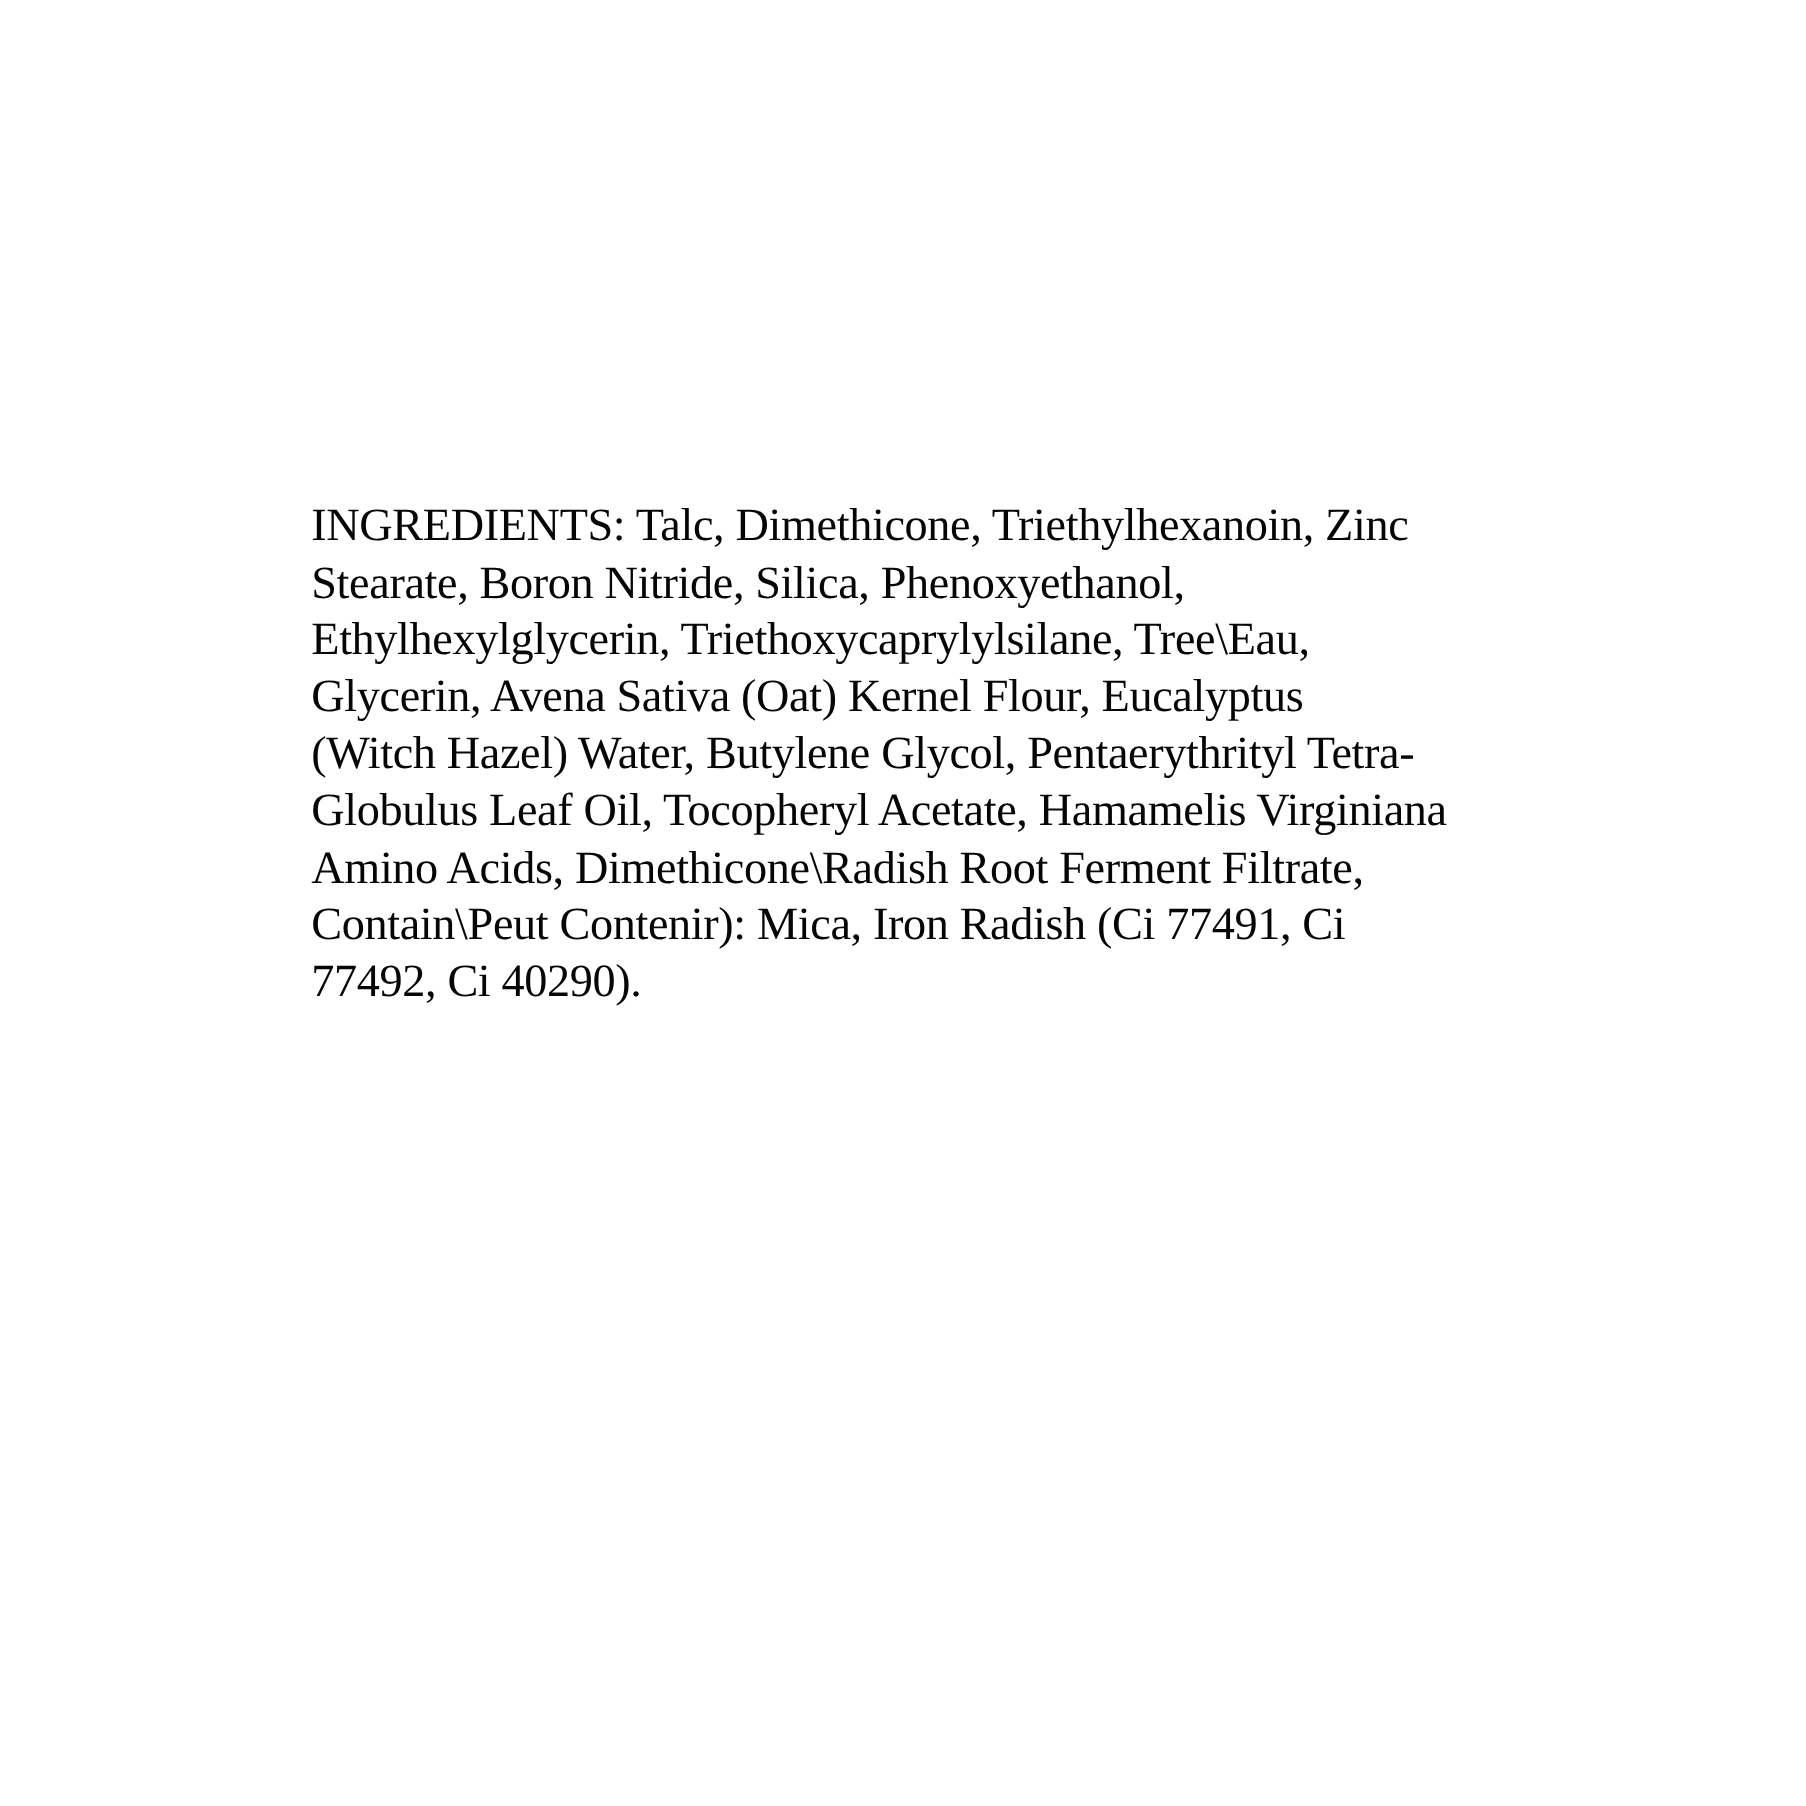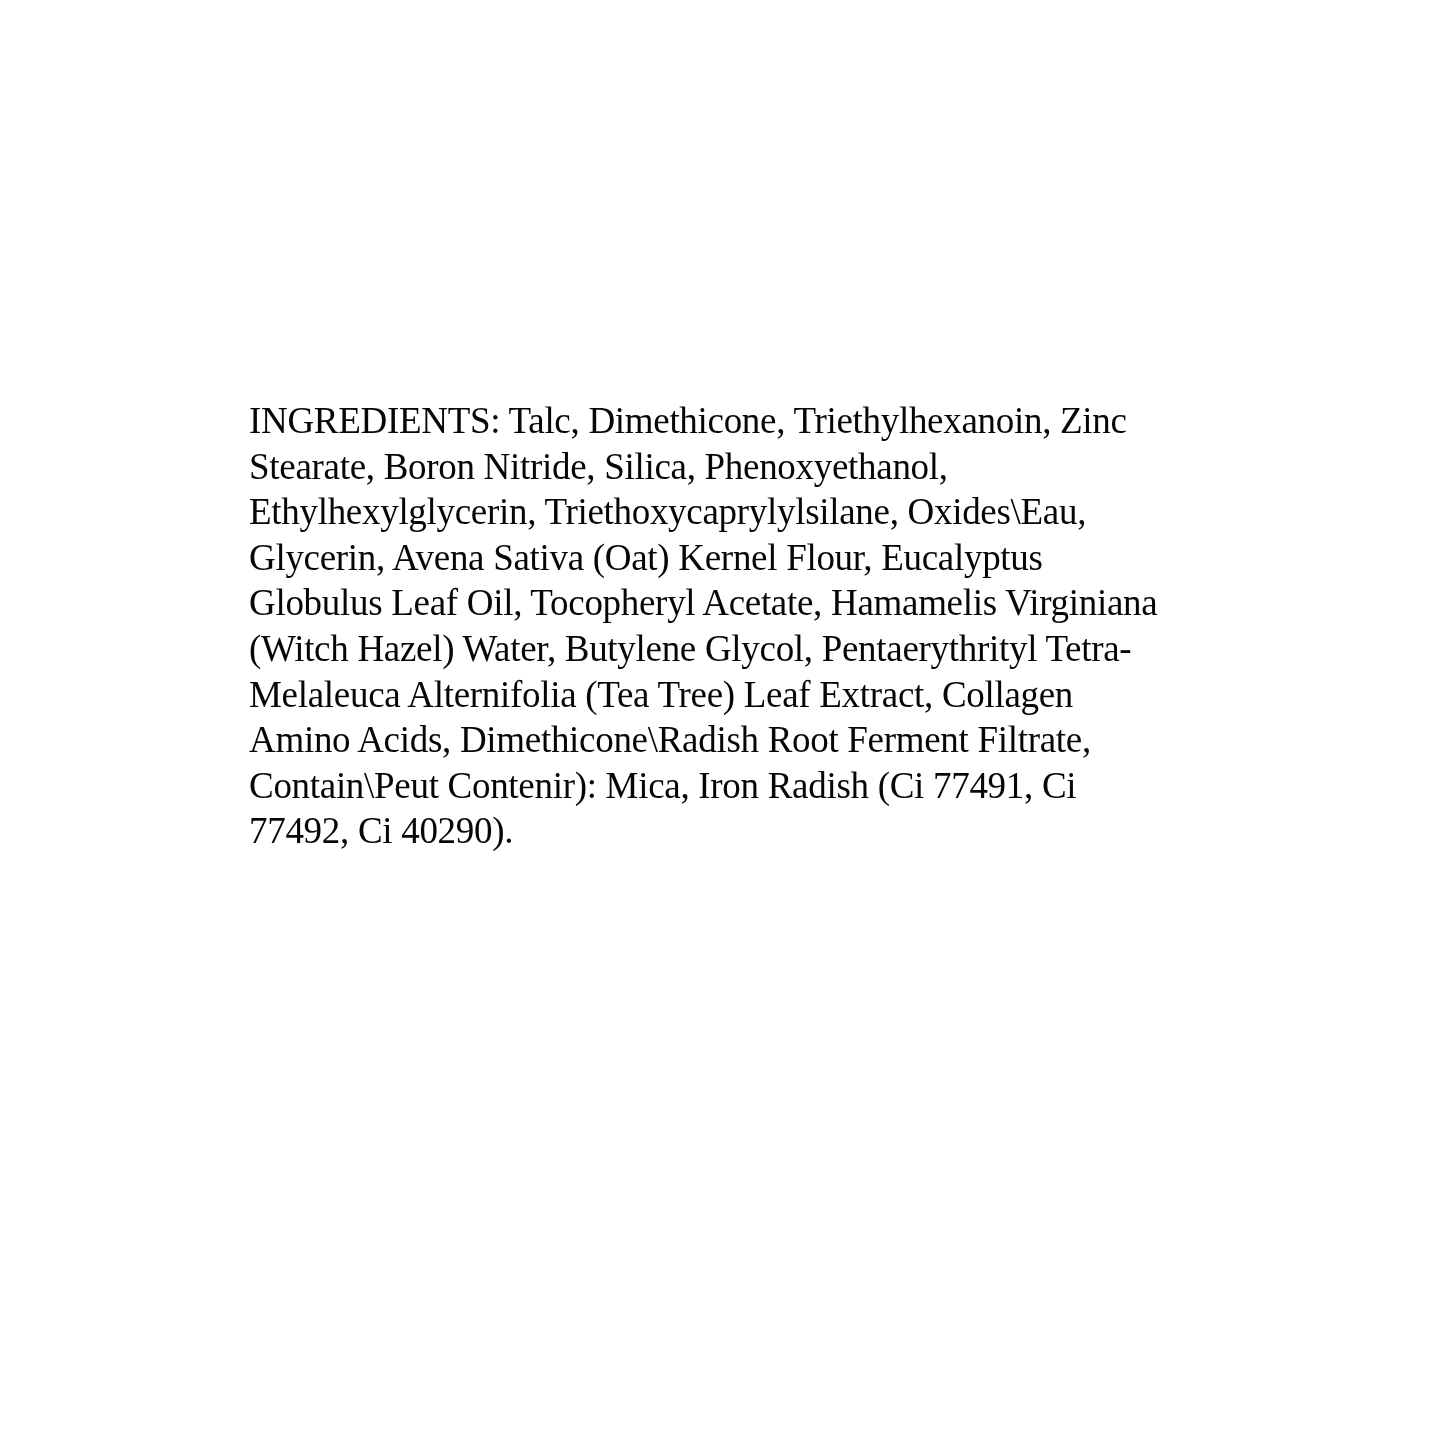--- a/index.html
+++ b/index.html
@@ -30,22 +30,21 @@
     white-space: pre;
   }
 </style>
 </head>
 <body>
 
 <div class="canvas">
   <div class="ingredients-block">
     <span class="text-line">INGREDIENTS: Talc, Dimethicone, Triethylhexanoin, Zinc</span>
     <span class="text-line">Stearate, Boron Nitride, Silica, Phenoxyethanol,</span>
-    <span class="text-line">Ethylhexylglycerin, Triethoxycaprylylsilane, Oxides\Eau,</span>
+    <span class="text-line">Ethylhexylglycerin, Triethoxycaprylylsilane, Tree\Eau,</span>
     <span class="text-line">Glycerin, Avena Sativa (Oat) Kernel Flour, Eucalyptus</span>
+    <span class="text-line">(Witch Hazel) Water, Butylene Glycol, Pentaerythrityl Tetra-</span>
     <span class="text-line">Globulus Leaf Oil, Tocopheryl Acetate, Hamamelis Virginiana</span>
-    <span class="text-line">(Witch Hazel) Water, Butylene Glycol, Pentaerythrityl Tetra-</span>
-    <span class="text-line">Melaleuca Alternifolia (Tea Tree) Leaf Extract, Collagen</span>
     <span class="text-line">Amino Acids, Dimethicone\Radish Root Ferment Filtrate,</span>
     <span class="text-line">Contain\Peut Contenir): Mica, Iron Radish (Ci 77491, Ci</span>
     <span class="text-line">77492, Ci 40290).</span>
   </div>
 </div>
 
 </body></html>

